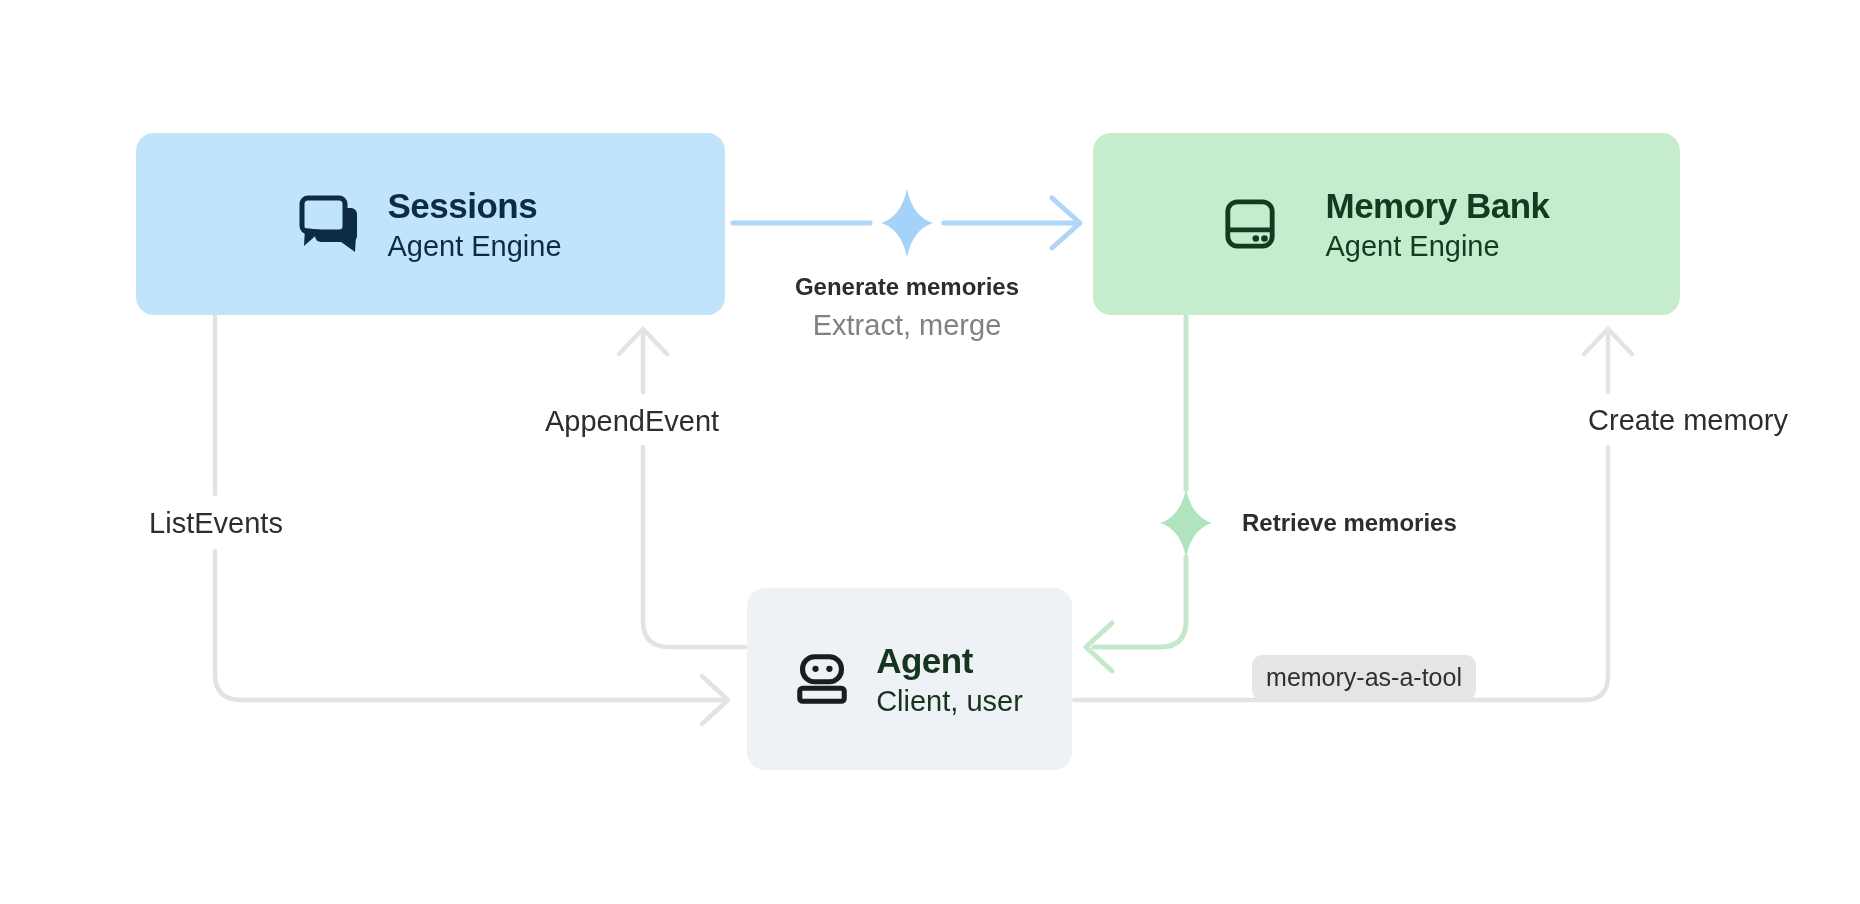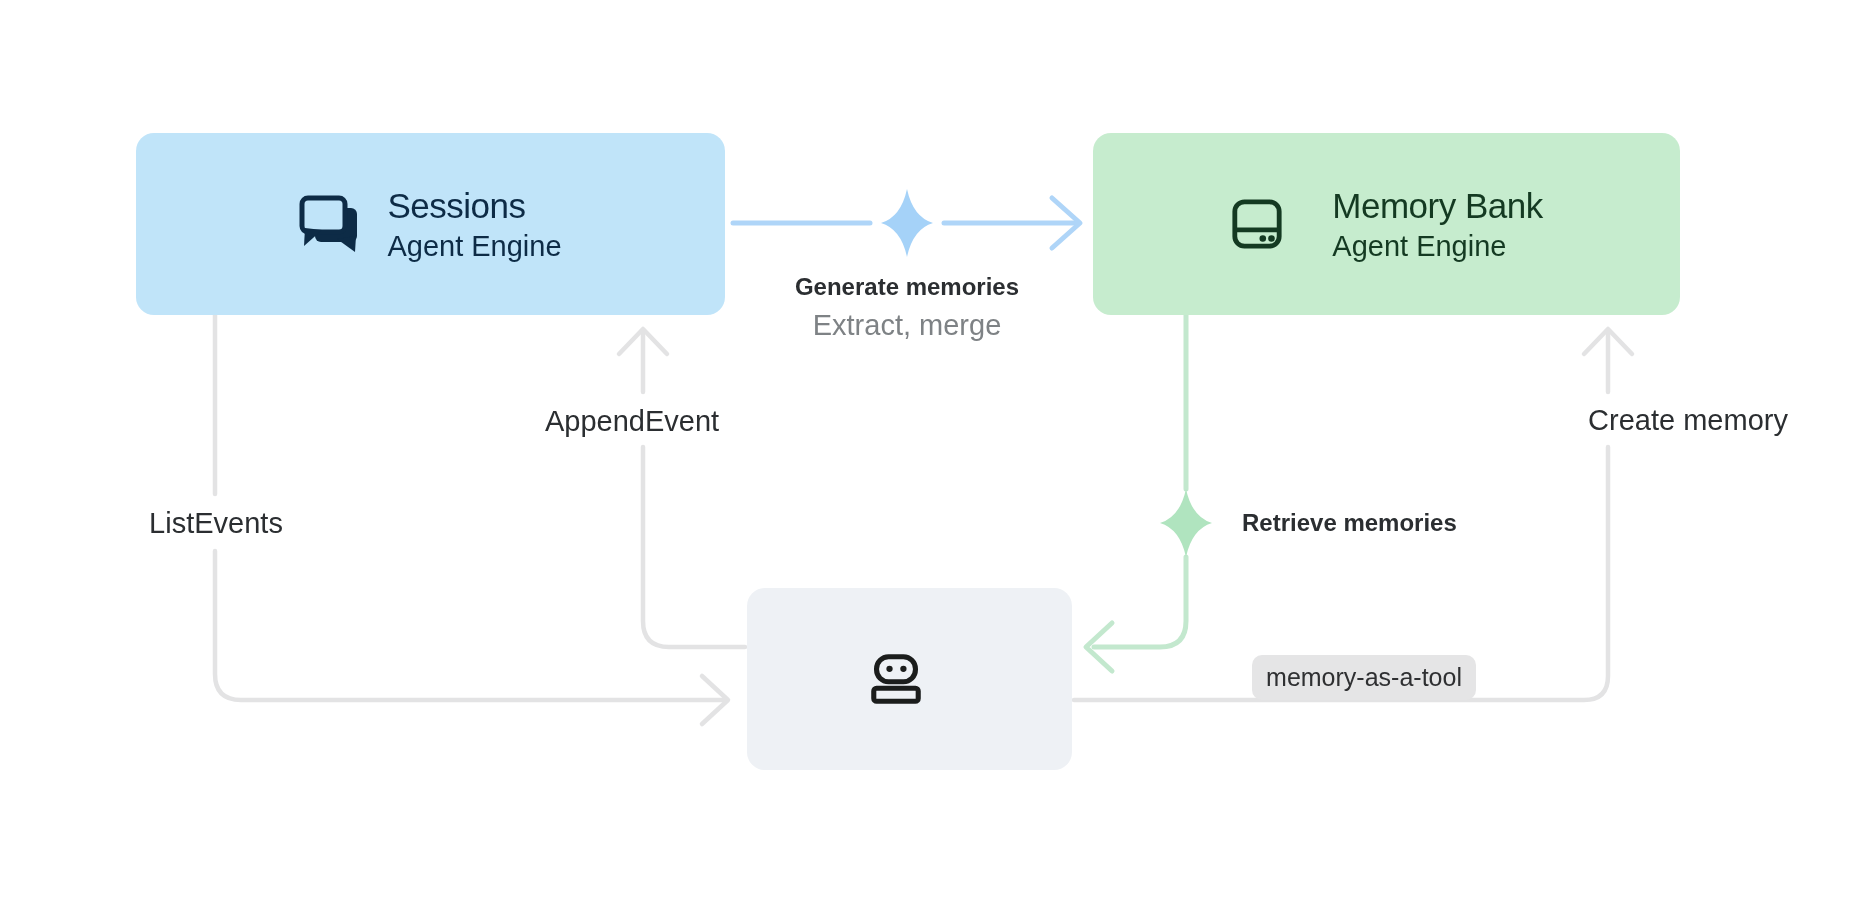--- a/index.html
+++ b/index.html
@@ -11,21 +11,21 @@
     overflow:hidden;
   }
   .edges-layer{position:absolute;left:0;top:0;width:1860px;height:904px;}
   .node{
     position:absolute;
     display:flex;align-items:center;justify-content:center;
     border-radius:18px;
   }
   .node .icon{display:flex;align-items:center;justify-content:center;}
   .node-text{display:flex;flex-direction:column;justify-content:center;}
-  .node-title{font-size:35px;font-weight:400;letter-spacing:-0.5px;line-height:1.2;}
+  .node-title{font-size:35px;font-weight:700;letter-spacing:-0.5px;line-height:1.2;}
   .node-subtitle{font-size:29px;font-weight:400;line-height:1.2;margin-top:2px;}
   .sessions-node{left:136px;top:133px;width:589px;height:182px;background:#c0e4f9;}
   .sessions-node .node-title,.sessions-node .node-subtitle{color:#0d2b46;}
   .memory-node{left:1093px;top:133px;width:587px;height:182px;background:#c6ecce;gap:18px;}
   .memory-node .node-title,.memory-node .node-subtitle{color:#143a22;}
   .agent-node{left:747px;top:588px;width:325px;height:182px;background:#eef1f5;}
   .agent-node .node-title,.agent-node .node-subtitle{color:#16351e;}
   .sessions-node .icon{margin-right:28px;}
   .memory-node .icon{margin-right:30px;}
   .agent-node .icon{margin-right:28px;}
@@ -110,20 +110,24 @@
 
   <div class="node agent-node">
     <span class="icon">
       <svg width="52" height="50" viewBox="0 0 56 54" fill="none">
         <rect x="7" y="3" width="42" height="27" rx="13" stroke="#1b1d1c" stroke-width="5.5"></rect>
         <circle cx="21" cy="16" r="3.4" fill="#1b1d1c"></circle>
         <circle cx="36" cy="16" r="3.4" fill="#1b1d1c"></circle>
         <rect x="4" y="37" width="48" height="14" rx="3" stroke="#1b1d1c" stroke-width="5.5"></rect>
       </svg>
     </span>
+    <div class="node-text">
+      <div class="node-title">Agent</div>
+      <div class="node-subtitle">Client, user</div>
+    </div>
   </div>
 
   <div class="edge-label strong" style="left:907px;top:287px;">Generate memories</div>
   <div class="edge-label sub" style="left:907px;top:325px;text-align:right;">Extract, merge</div>
 
   <div class="edge-label on-line" style="left:216px;top:523px;">ListEvents</div>
 
   <div class="edge-label on-line" style="left:632px;top:421px;">AppendEvent</div>
 
   <div class="edge-label strong left-anchor" style="left:1226px;top:523px;">Retrieve memories</div>

